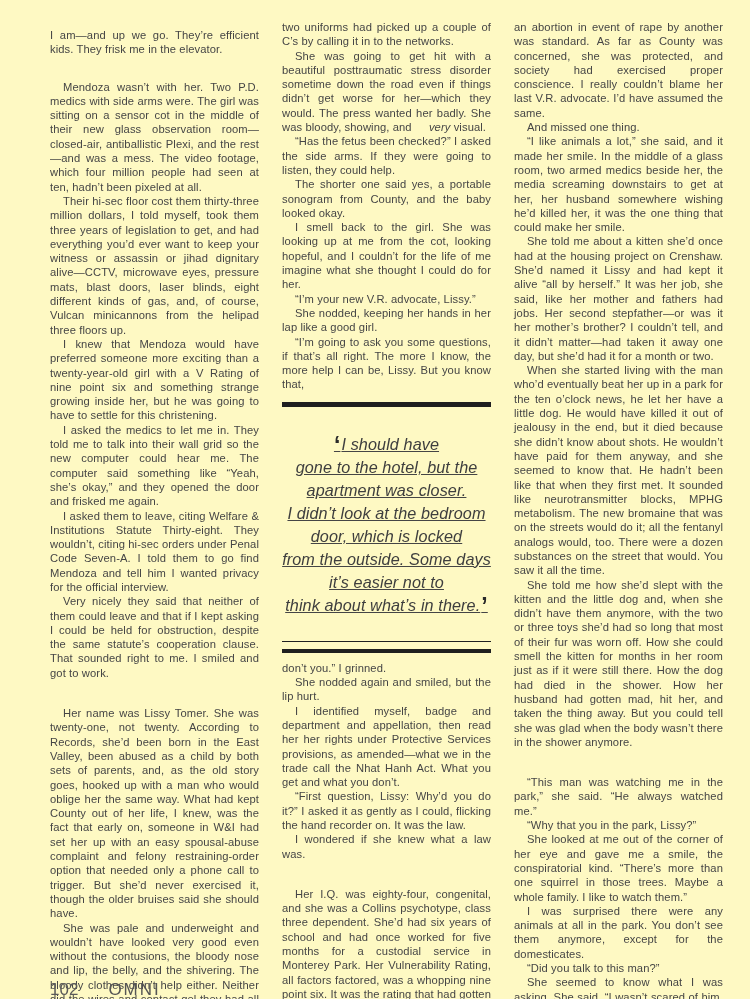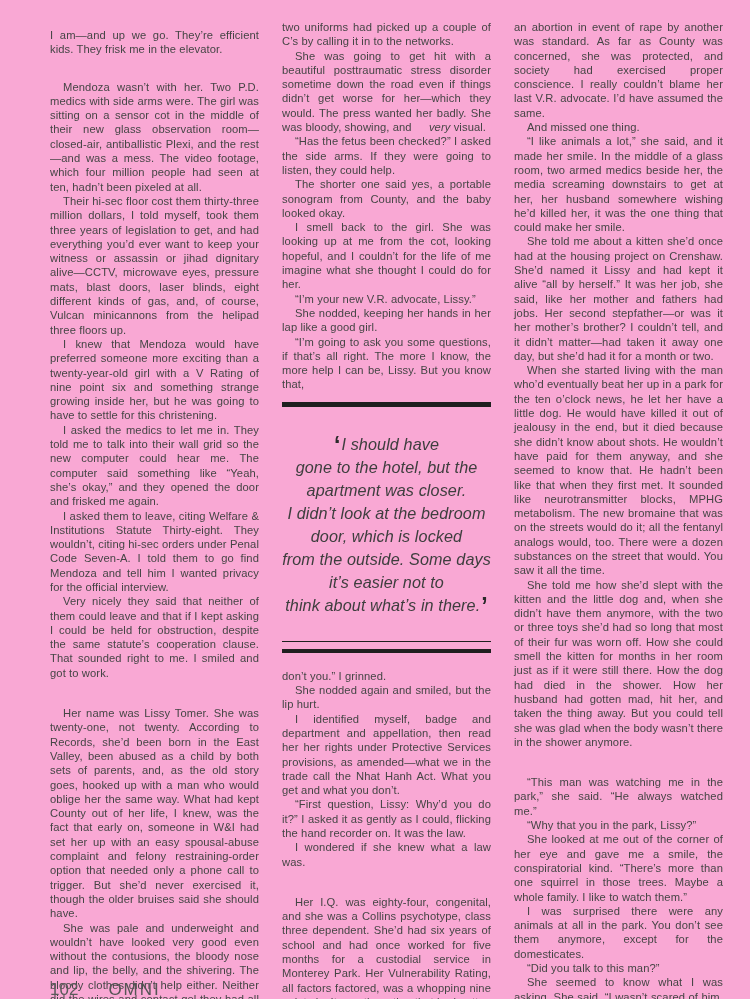--- a/index.html
+++ b/index.html
@@ -4,21 +4,21 @@
 <style>
   html,body{margin:0;padding:0;}
   body{
     width:750px;height:999px;
     background:#ecead4;
     background:#edebe5;
     font-family:"Liberation Sans","DejaVu Sans",sans-serif;
     overflow:hidden;
   }
   .page{
-    position:relative;width:750px;height:999px;background:#f9a8d4;
+    position:relative;width:750px;height:999px;background:#fef9c3;
   }
   .columns{
     display:flex;gap:23px;
     padding:20px 28px 0 50px;
     box-sizing:border-box;
   }
   .col{
     flex:0 0 209px;width:209px;
     font-size:11.2px;line-height:14.3px;
     color:#454545;
@@ -26,21 +26,21 @@
     letter-spacing:0.1px;
   }
   .col-1{padding-top:8px;}
   p{margin:0;text-indent:13px;}
   p.no-indent{text-indent:0;}
   p.gap1{margin-top:26px;}
   p.gap2{margin-top:23px;}
   em{font-style:italic;margin-left:14px;}
 
   
-  .pullquote{margin:10px 0 16px;}
+  .pullquote{margin:10px 0 8px;text-decoration:underline;}
   .pq-rule-top{height:5px;background:#1f1f1f;}
   .pq-rule-bottom{height:7px;border-top:1px solid #1f1f1f;border-bottom:4px solid #1f1f1f;box-sizing:content-box;}
   .pq-text{
     padding:26px 0 24px;
     font-style:italic;
     font-size:16.2px;line-height:23px;
     text-align:center;text-indent:0;
     color:#3e3e3e;
   }
   .pq-line{white-space:nowrap;}

